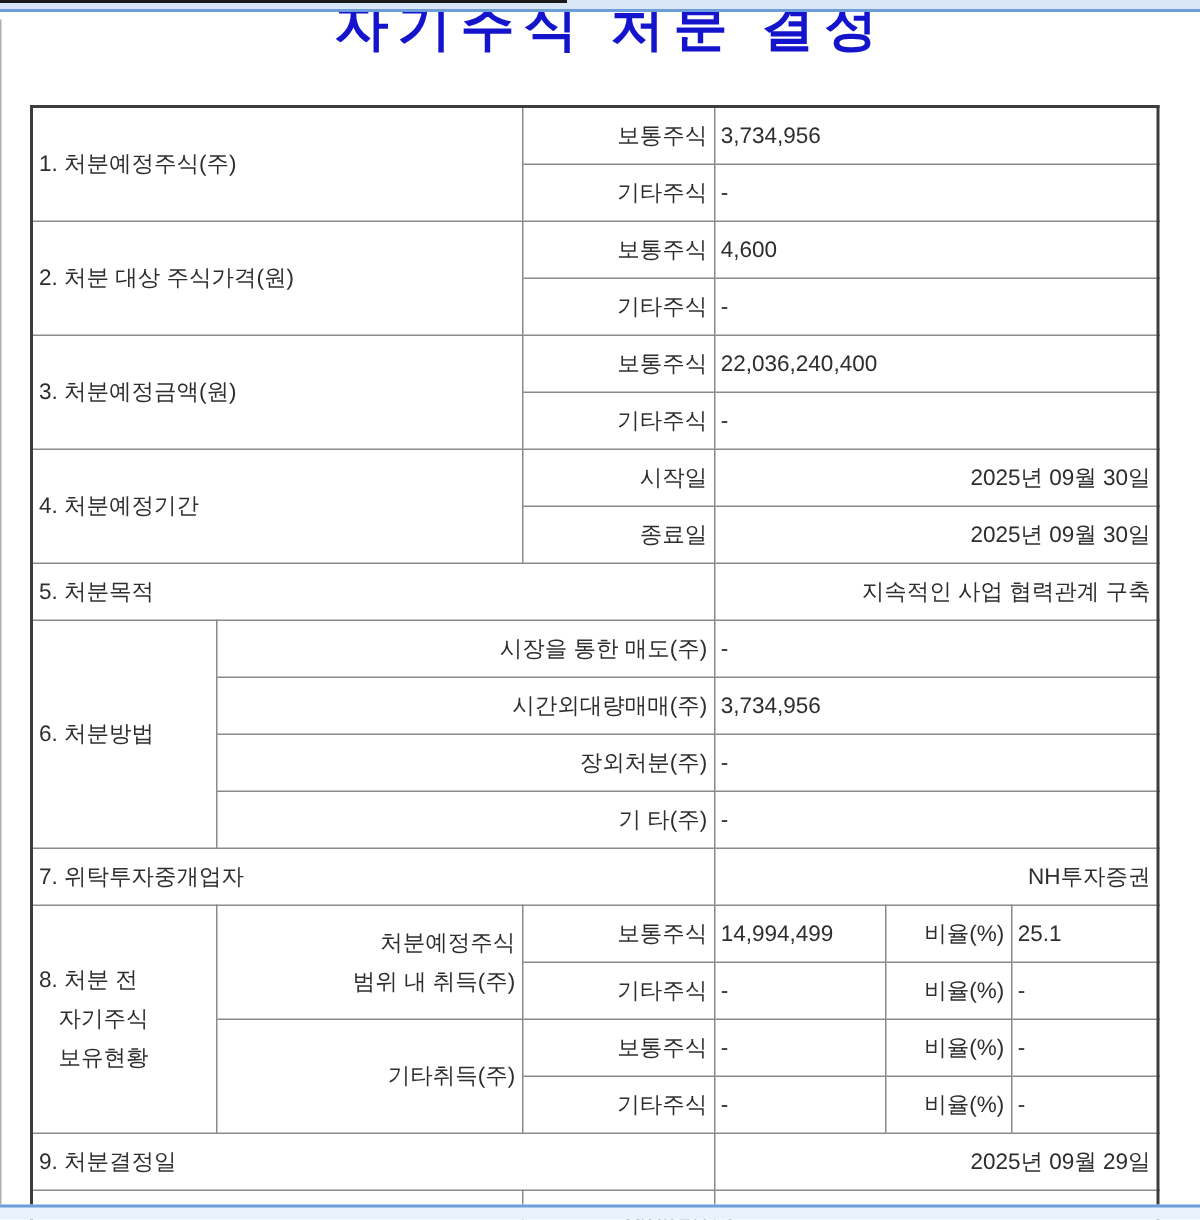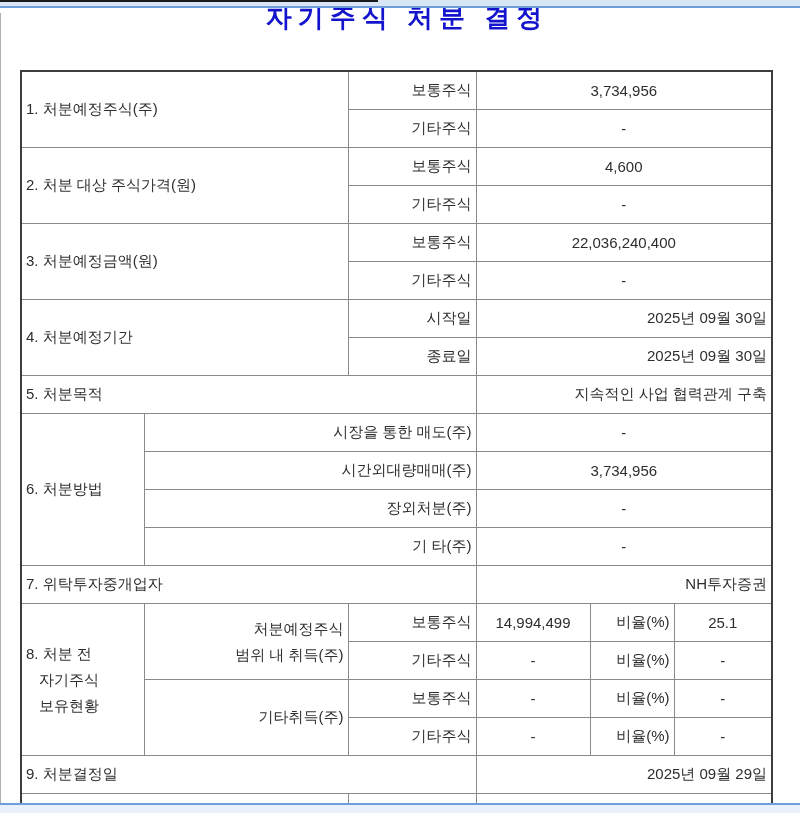--- a/index.html
+++ b/index.html
@@ -36,21 +36,21 @@
     position: absolute; left: 0; right: 0; top: 803px;
     height: 10px;
     background: #e9f1fb;
     border-top: 2px solid #6d9eda;
     z-index: 5;
   }
 
   .doc-title {
     position: absolute; top: 0; left: 0; right: 0;
     text-align: center;
-    font-size: 26px;
+    font-size: 36px;
     line-height: 34px;
     font-weight: bold;
     color: #1414cc;
     letter-spacing: 6px;
     z-index: 1;
     white-space: nowrap;
     padding-left: 14px;
   }
 
   table.disclosure {
@@ -64,21 +64,21 @@
   }
   table.disclosure td {
     border: 1px solid #8a8a8a;
     height: 37px;
     padding: 0 4px;
     overflow: hidden;
     white-space: nowrap;
   }
   td.lbl  { text-align: left;  padding-left: 9px; }
   td.ctr  { text-align: right; }
-  td.num  { text-align: center; padding-right: 7px; }
+  td.num  { text-align: left; padding-right: 7px; }
   td.multiline { white-space: normal; line-height: 26px; }
   .indent { padding-left: 13px; }
 </style>
 </head>
 <body>
 
 <div class="top-left-line"></div>
 <div class="top-band"></div>
 <div class="left-page-line"></div>
 

